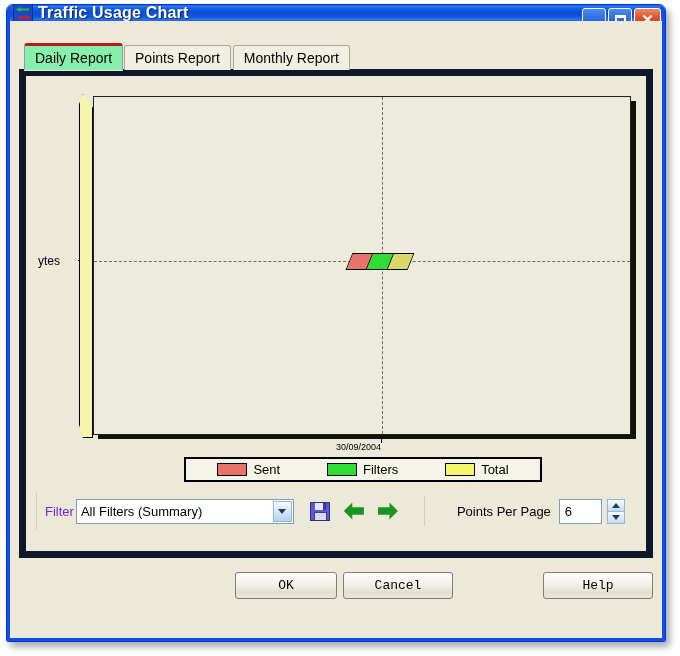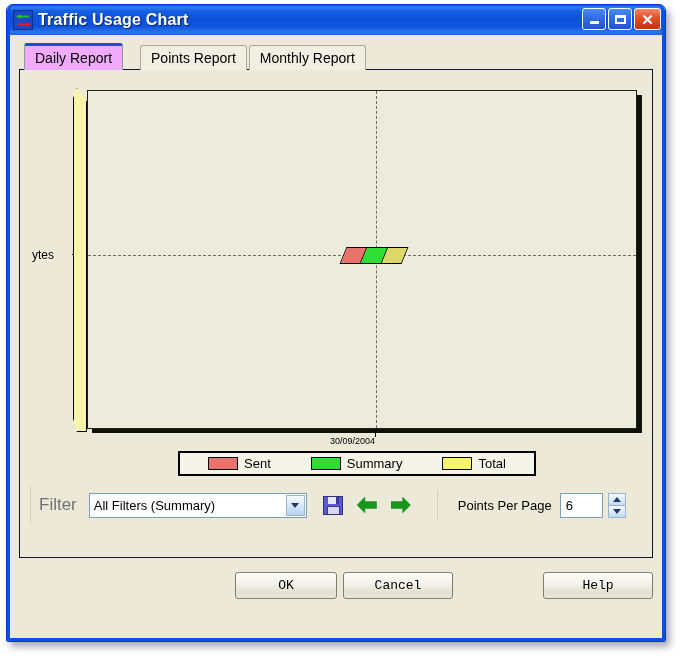--- a/index.html
+++ b/index.html
@@ -29,21 +29,21 @@
     left: 0; top: 0; right: 0; bottom: 0;
     border: 3px solid #0a51e8;
     border-top: none;
     border-radius: 7px 7px 2px 2px;
     pointer-events: none;
   }
 
   
   .titlebar {
     position: relative;
-    height: 30px;
+    height: 16px;
     background: linear-gradient(180deg,
       #0a5ce8 0%, #2e7bf0 8%, #1560e2 20%,
       #0d4fd8 46%, #1055dc 72%, #2b74ef 90%, #1d5fe0 100%);
     border-radius: 5px 5px 0 0;
     display: flex;
     align-items: center;
     padding-left: 6px;
     overflow: hidden;
   }
   .title-icon {
@@ -144,34 +144,34 @@
     background: #f1efe2;
     border: 1px solid #aca899;
     border-bottom: none;
     border-radius: 3px 3px 0 0;
     margin-right: 2px;
     cursor: pointer;
     white-space: nowrap;
   }
   .tab.active {
     height: 27px;
-    background: #f0abfc;
-    border-top: 3px solid #1d4ed8;
+    background: #86efac;
+    border-top: 3px solid #b91c1c;
     border-left-color: #919b9c;
     border-right-color: #919b9c;
-    margin-right: 17px;
+    margin-right: 1px;
     position: relative;
     z-index: 4;
     box-shadow: 0 1px 0 #ece9d8;
   }
 
   
   .tabpanel {
     position: relative;
-    border: 1px solid #0f172a;
+    border: 7px solid #0f172a;
     background: #ece9d8;
     height: 489px;
     margin-top: -1px;
     padding: 10px;
     z-index: 1;
   }
 
   
   .chart-wrap {
     position: relative;
@@ -303,21 +303,21 @@
   .filterbar {
     position: absolute;
     left: 10px; right: 10px;
     top: 416px;
     height: 38px;
     display: flex;
     align-items: center;
     border-left: 1px solid #d4d0c0;
     padding-left: 8px;
   }
-  .filter-label { font-size: 17px; color: #737373; margin-right: 12px; }
+  .filter-label { font-size: 13px; color: #6d28d9; margin-right: 2px; }
   .combo {
     position: relative;
     width: 218px; height: 25px;
     background: #ffffff;
     border: 1px solid #7b9ebd;
     display: flex;
     align-items: center;
     padding-left: 4px;
     cursor: pointer;
   }
@@ -362,21 +362,21 @@
     flex: 0 0 auto;
   }
   .arrow-left  { clip-path: polygon(0% 50%, 42% 0%, 42% 28%, 100% 28%, 100% 72%, 42% 72%, 42% 100%); }
   .arrow-right { clip-path: polygon(100% 50%, 58% 0%, 58% 28%, 0% 28%, 0% 72%, 58% 72%, 58% 100%); }
 
   .ppp-group {
     display: flex;
     align-items: center;
     margin-left: 26px;
     border-left: 1px solid #d4d0c0;
-    padding-left: 20px;
+    padding-left: 32px;
     height: 30px;
   }
   .ppp-label { font-size: 13px; color: #000; margin-right: 8px; white-space: nowrap; }
   .ppp-input {
     width: 43px; height: 25px;
     background: #ffffff;
     border: 1px solid #7b9ebd;
     display: flex;
     align-items: center;
     padding-left: 5px;
@@ -493,21 +493,21 @@
         <div class="x-tick"></div>
         <div class="x-label">30/09/2004</div>
 
         <div class="legend">
           <div class="legend-item">
             <span class="legend-swatch" style="background:#e8736a"></span>
             <span>Sent</span>
           </div>
           <div class="legend-item">
             <span class="legend-swatch" style="background:#2fdd34"></span>
-            <span>Summary</span>
+            <span>Filters</span>
           </div>
           <div class="legend-item">
             <span class="legend-swatch" style="background:#f7f56a"></span>
             <span>Total</span>
           </div>
         </div>
       </div>
 
       <div class="filterbar">
         <span class="filter-label">Filter</span>

